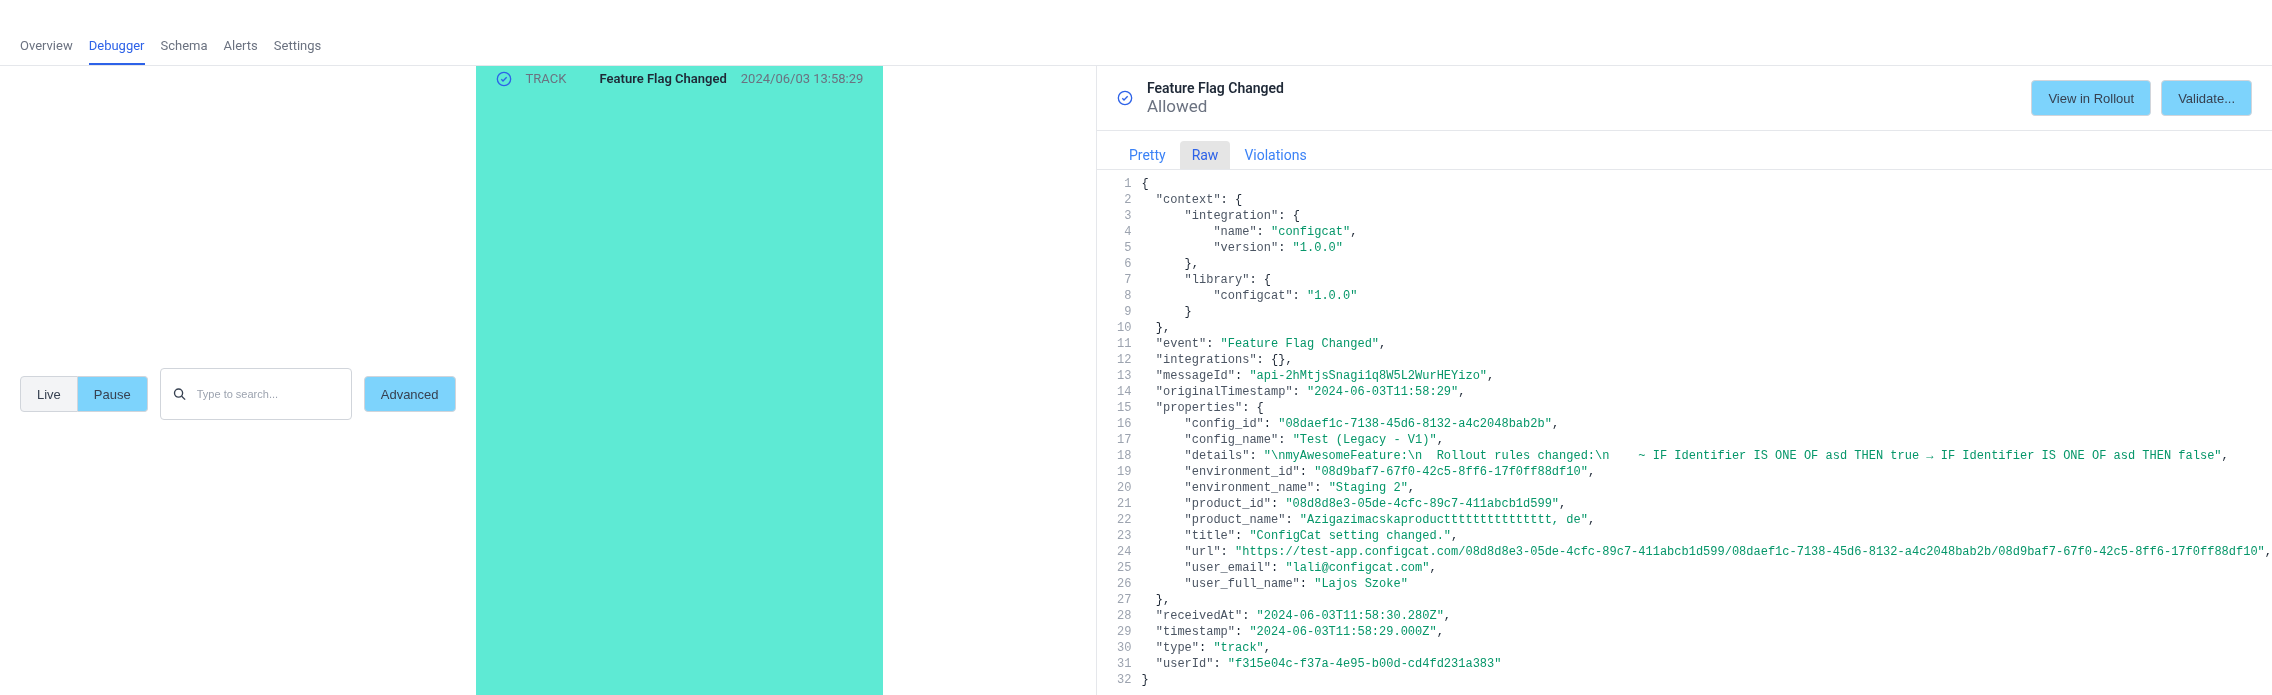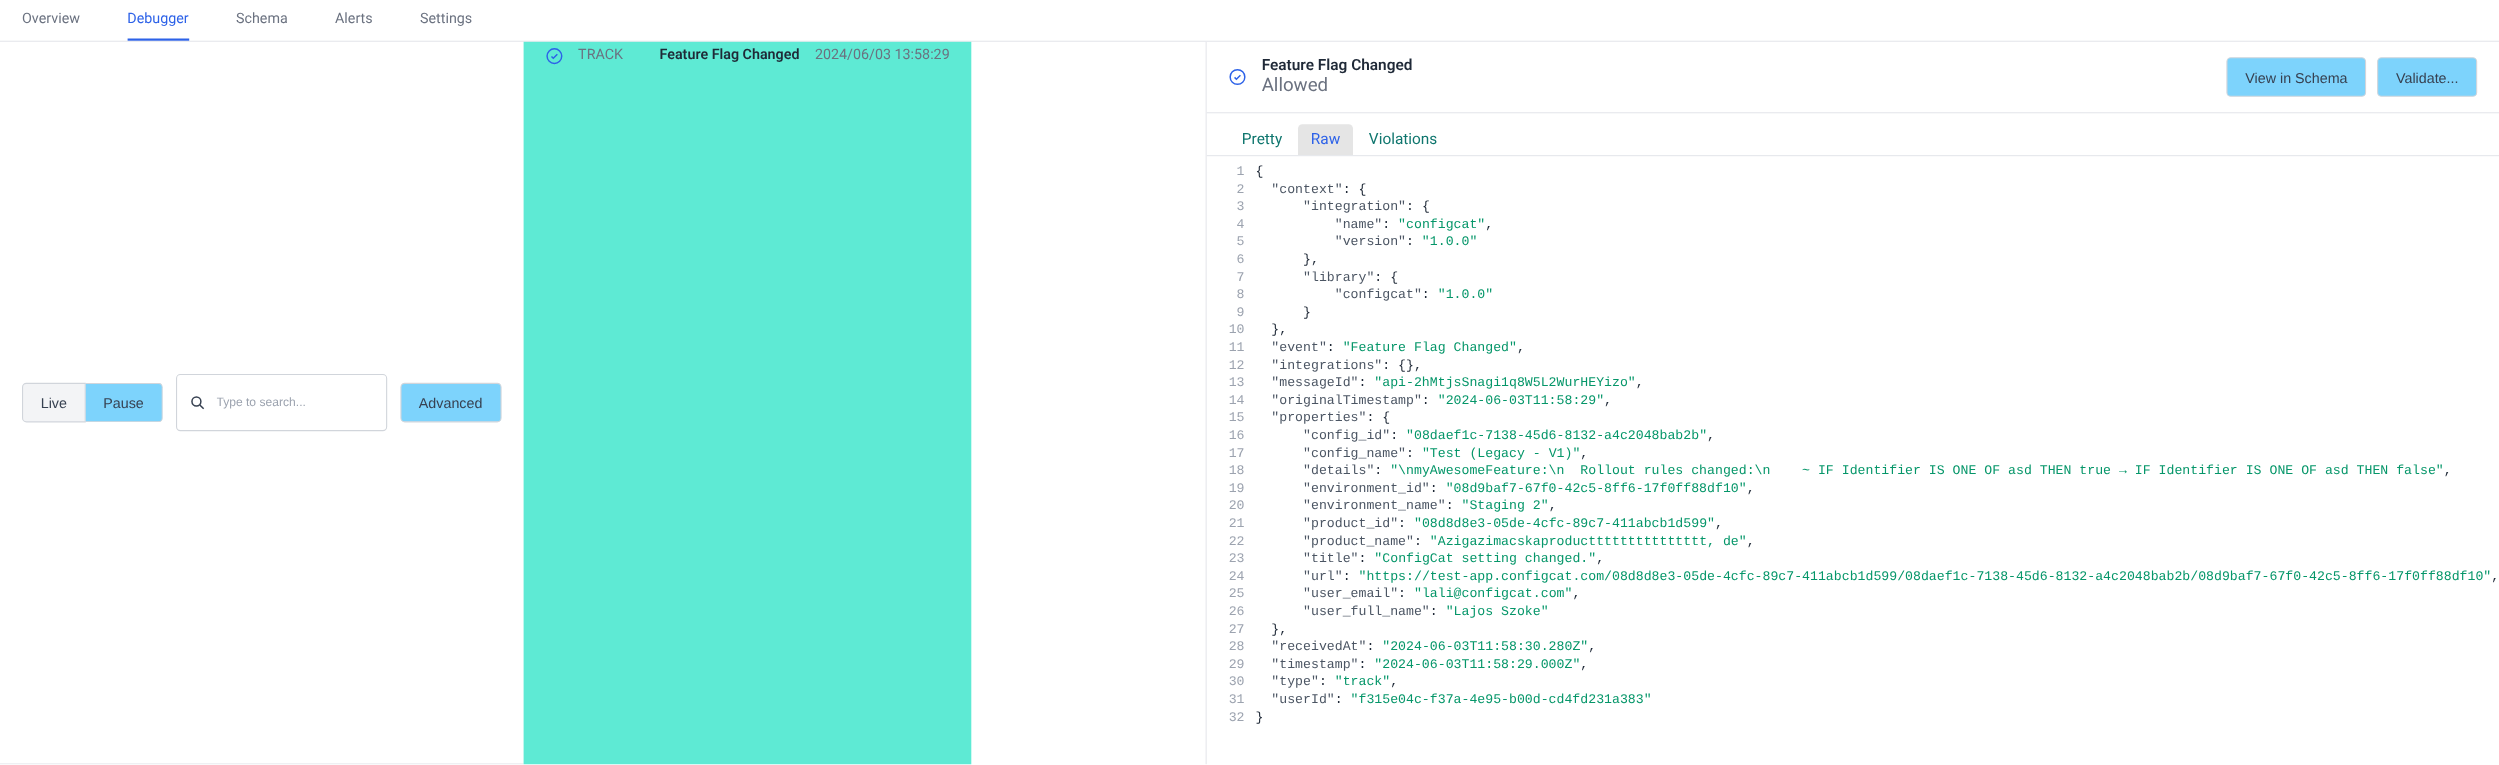--- a/index.html
+++ b/index.html
@@ -8,25 +8,26 @@
     font-size: 14px;
     color: #1a1a1a;
     background: #fff;
     width: 2272px;
     height: 695px;
     overflow: hidden;
   }
   
   .nav-tabs {
     display: flex;
-    gap: 43px;
+    gap: 16px;
     padding: 0 20px;
     border-bottom: 1px solid #e5e7eb;
     height: 38px;
     align-items: center;
+    margin-top: 28px;
   }
   .nav-tab {
     font-size: 13px;
     color: #6b7280;
     cursor: pointer;
     height: 100%;
     display: flex;
     align-items: center;
     border-bottom: 2px solid transparent;
   }
@@ -146,21 +147,21 @@
   .detail-actions { display: flex; gap: 10px; }
   
   .subtabs {
     display: flex;
     padding: 10px 20px 0 20px;
     gap: 2px;
     border-bottom: 1px solid #e5e7eb;
   }
   .subtab {
     font-size: 14px;
-    color: #0f766e;
+    color: #3b82f6;
     padding: 6px 12px;
     cursor: pointer;
   }
   .subtab.active {
     background: #e5e5e5;
     border-radius: 4px 4px 0 0;
     color: #2d62e8;
   }
   
   .code-area {
@@ -239,21 +240,21 @@
         <svg width="16" height="16" viewBox="0 0 24 24" fill="none" stroke="currentColor" stroke-width="2">
             <circle cx="12" cy="12" r="10"></circle>
             <path d="M8 12.5l2.5 2.5L16 9.5"></path>
           </svg>
       </span>
       <div class="detail-title-wrap">
         <div class="detail-title">Feature Flag Changed</div>
         <div class="detail-sub">Allowed</div>
       </div>
       <div class="detail-actions">
-        <button class="btn single">View in Schema</button>
+        <button class="btn single">View in Rollout</button>
         <button class="btn single">Validate...</button>
       </div>
     </div>
 
     <div class="subtabs">
       <div class="subtab">Pretty</div>
       <div class="subtab active">Raw</div>
       <div class="subtab">Violations</div>
     </div>
 

